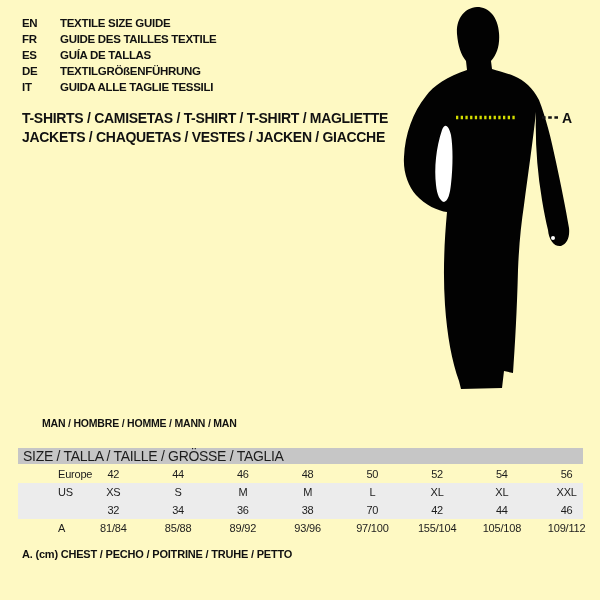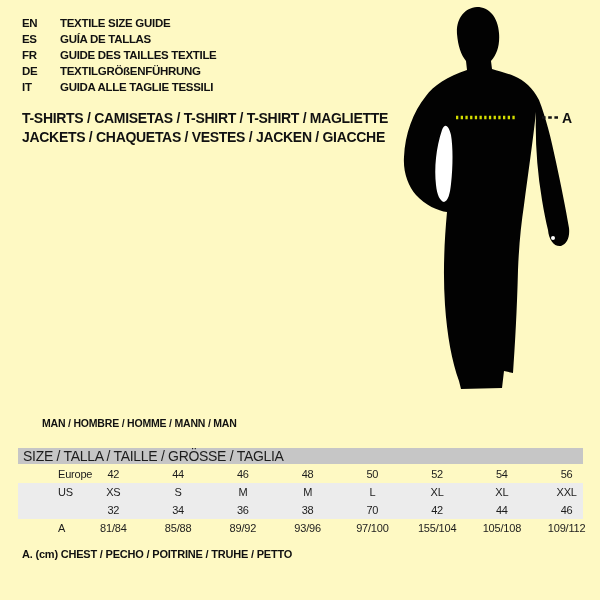--- a/index.html
+++ b/index.html
@@ -50,26 +50,26 @@
 <body>
 
 <div class="stage">
 
   <div class="langs">
     <div class="lang-row">
       <span class="lang-code">EN</span>
       <span>TEXTILE SIZE GUIDE</span>
     </div>
     <div class="lang-row">
+      <span class="lang-code">FR</span>
+      <span>GUIDE DES TAILLES TEXTILE</span>
+    </div>
+    <div class="lang-row">
       <span class="lang-code">ES</span>
       <span>GUÍA DE TALLAS</span>
-    </div>
-    <div class="lang-row">
-      <span class="lang-code">FR</span>
-      <span>GUIDE DES TAILLES TEXTILE</span>
     </div>
     <div class="lang-row">
       <span class="lang-code">DE</span>
       <span>TEXTILGRÖßENFÜHRUNG</span>
     </div>
     <div class="lang-row">
       <span class="lang-code">IT</span>
       <span>GUIDA ALLE TAGLIE TESSILI</span>
     </div>
   </div>

